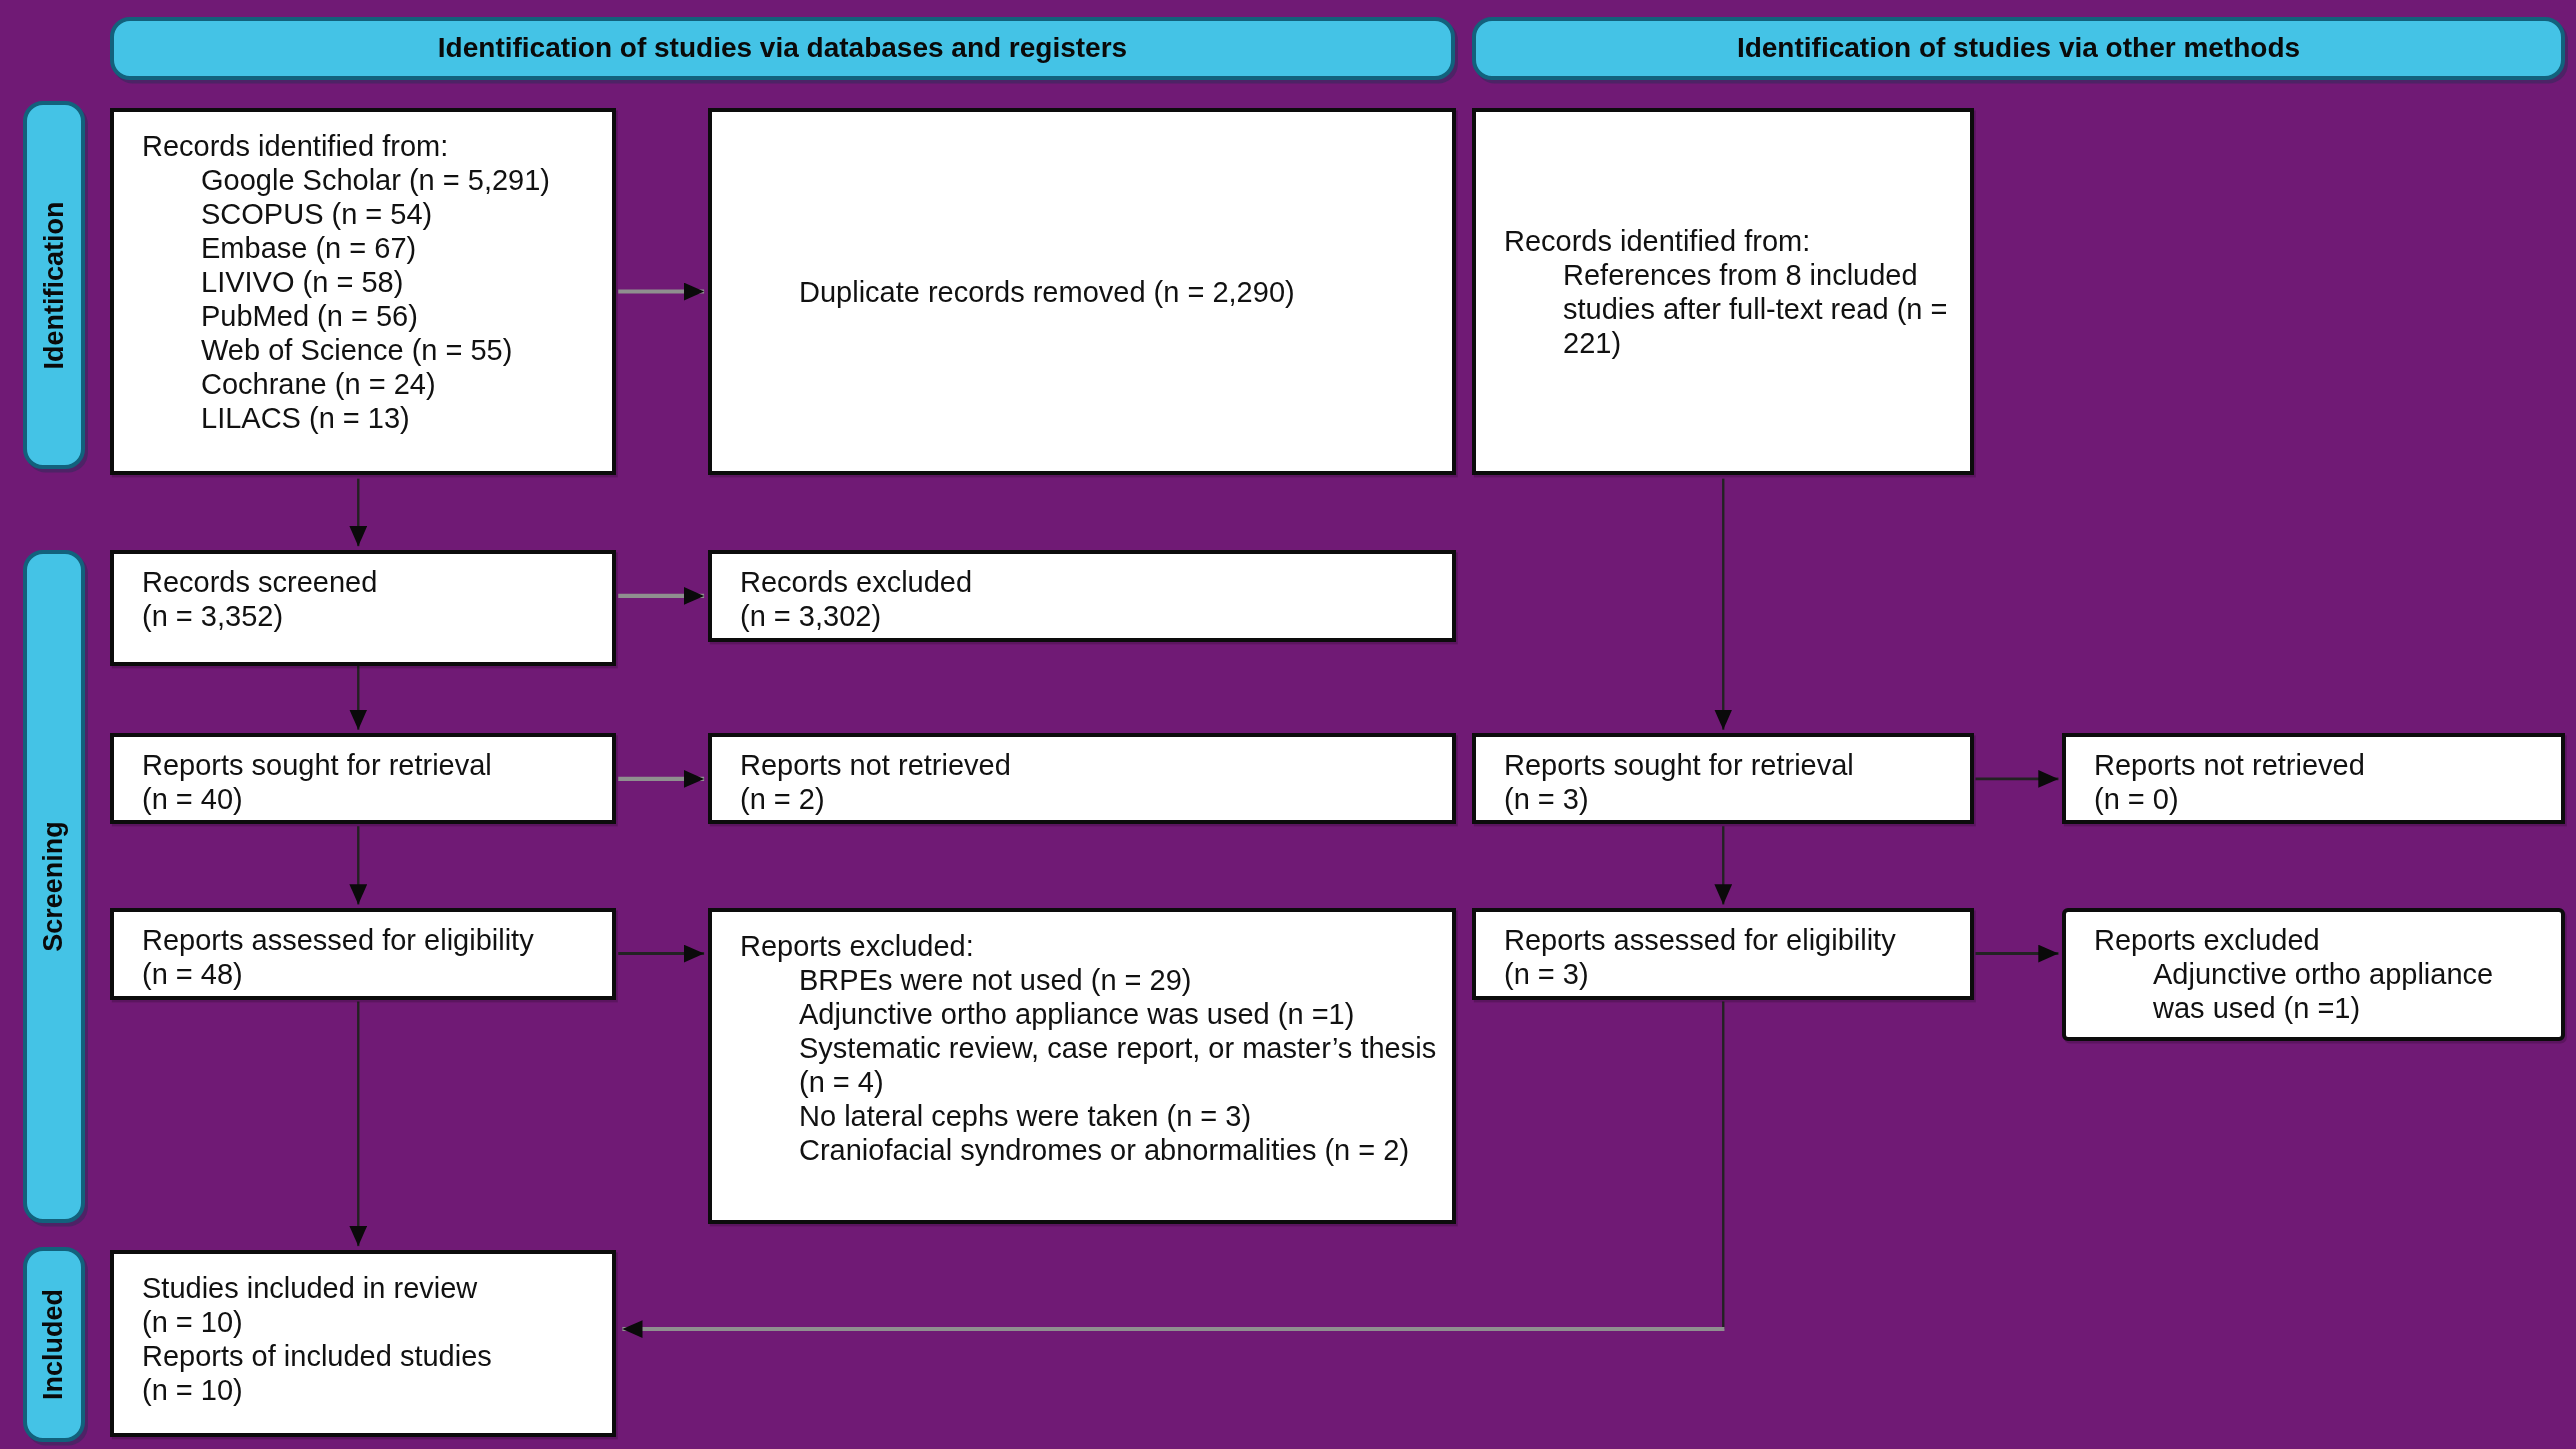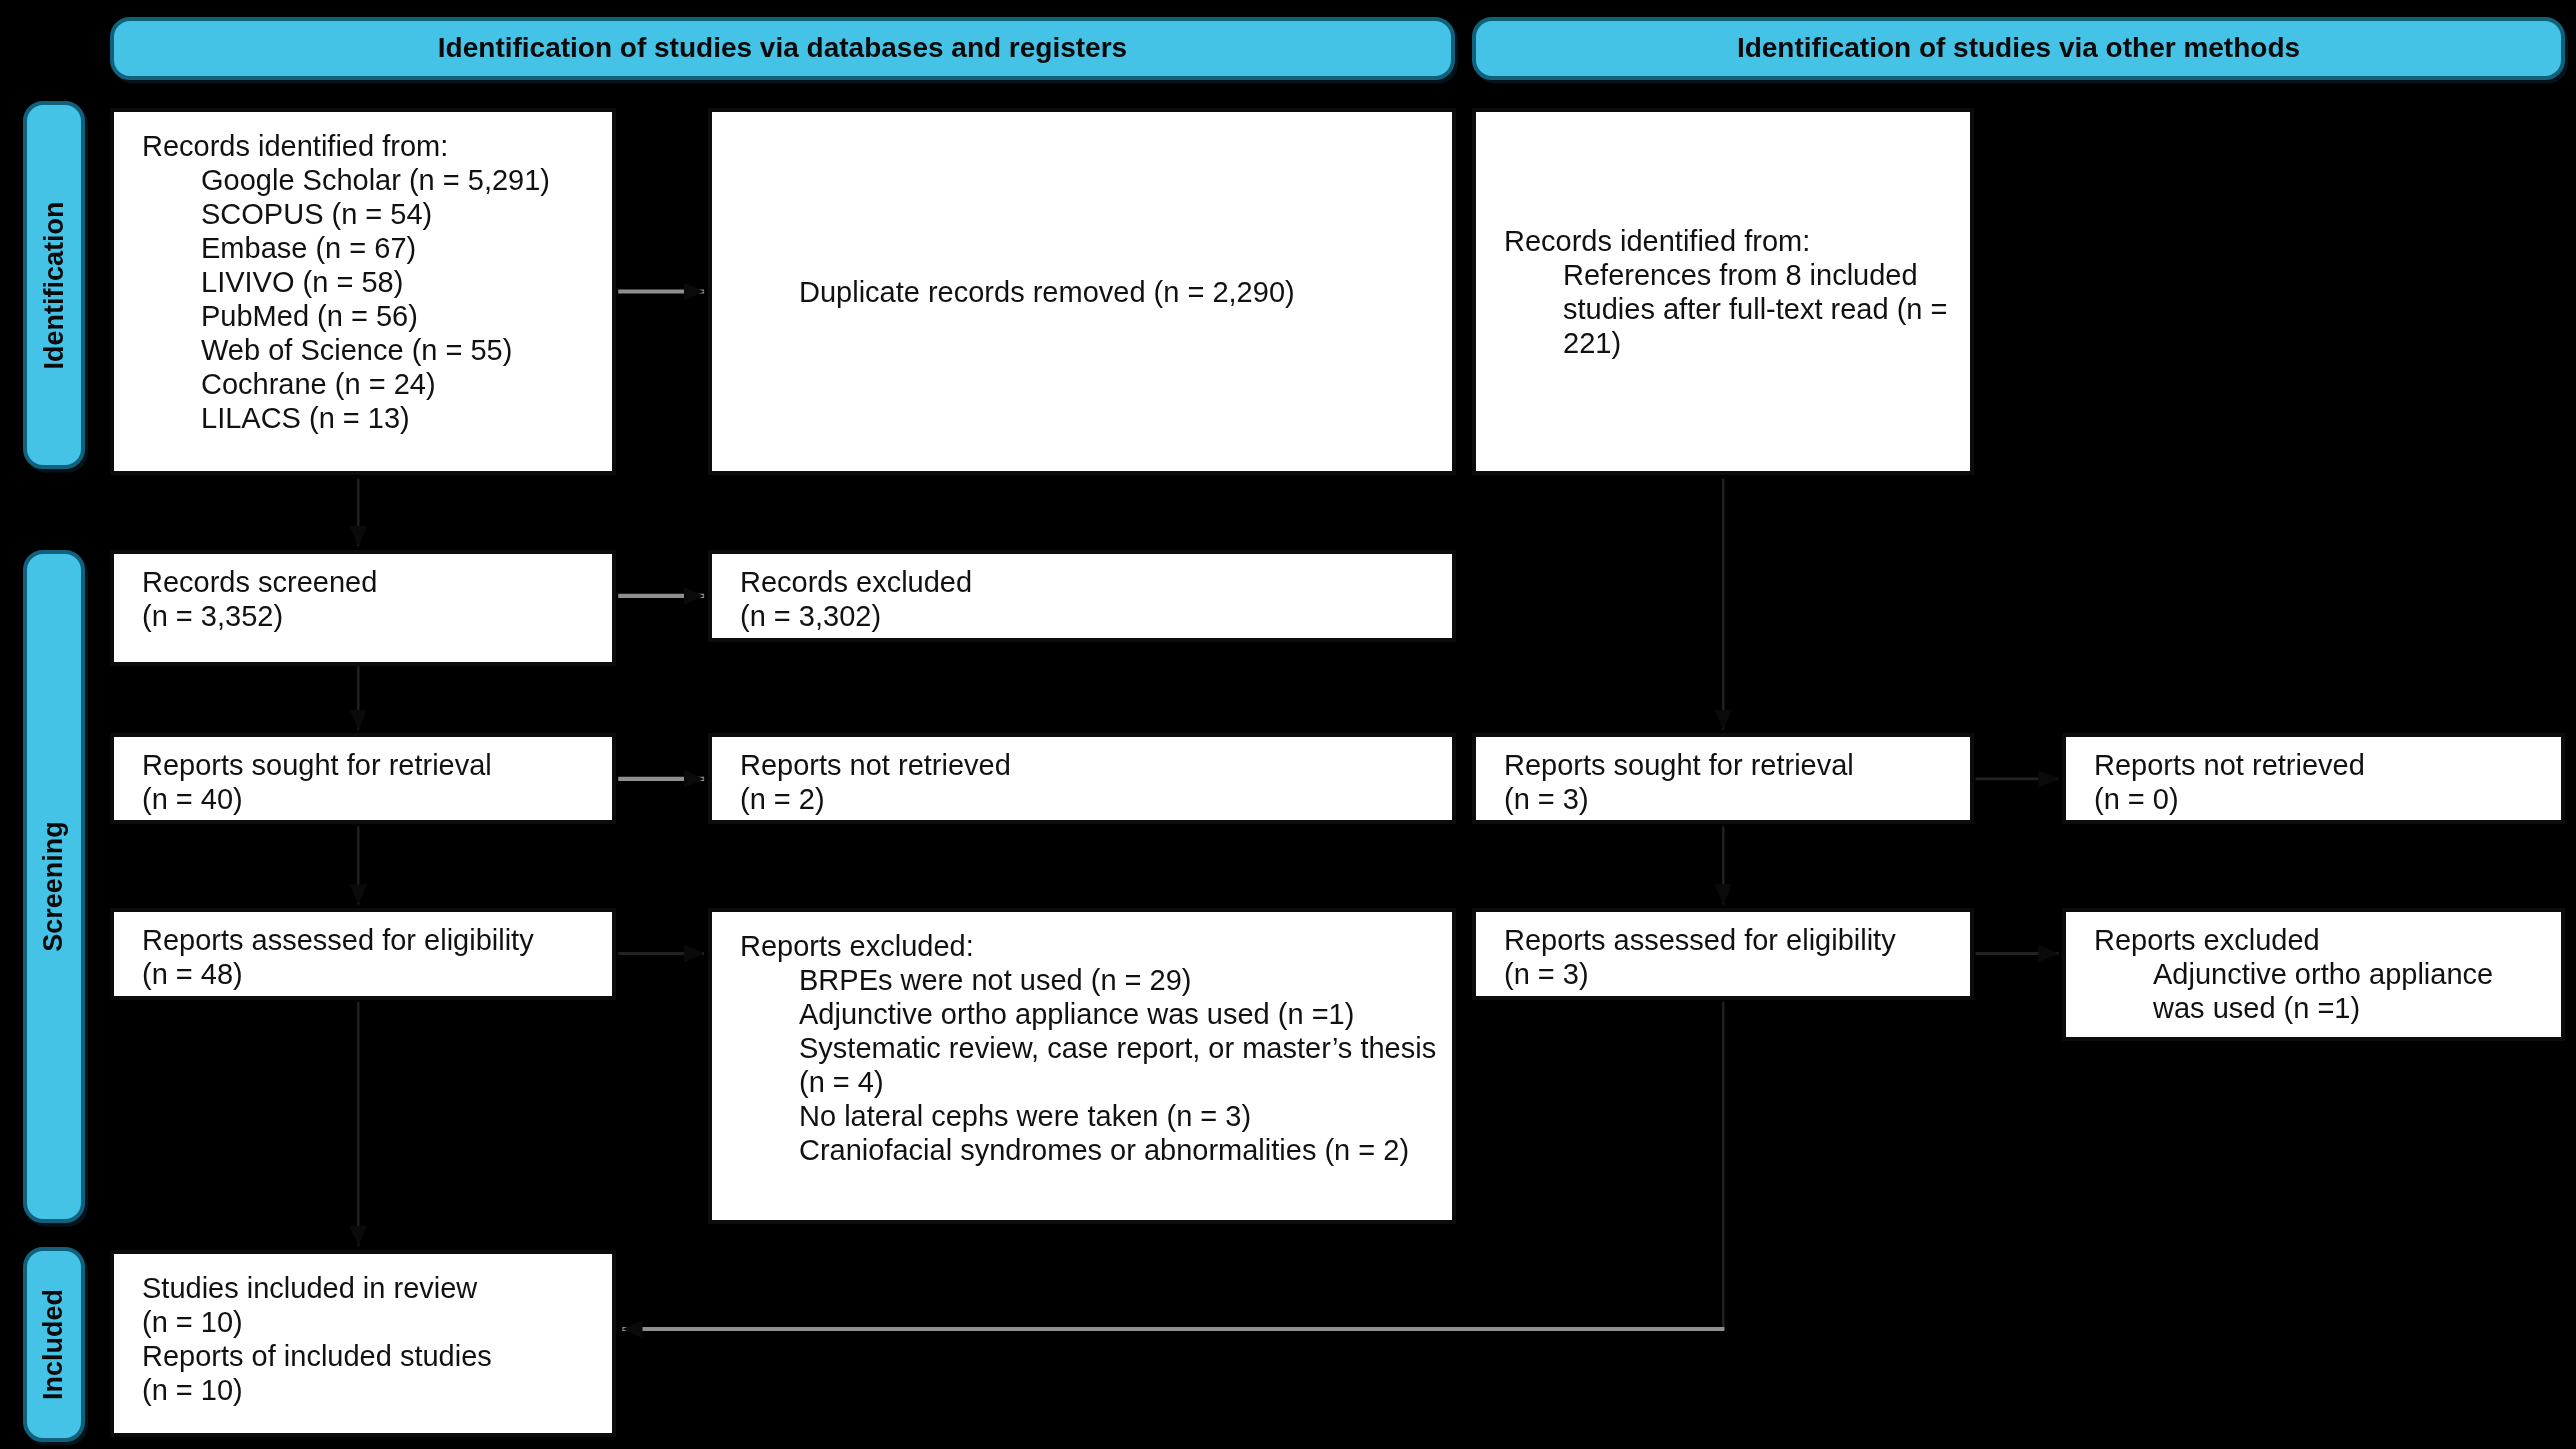--- a/index.html
+++ b/index.html
@@ -7,21 +7,21 @@
     --band-border:#12617C;
     --box-border:#0c0c0c;
     --arrow-dark:#222222;
     --arrow-gray:#8f8f8f;
   }
   html,body{margin:0;padding:0;background:#ffffff;}
   .canvas{
     position:relative;
     width:2576px;
     height:1450px;
-    background:#000000;
+    background:#701a75;
     font-family:"Liberation Sans", sans-serif;
     color:#111;
     overflow:hidden;
   }
   .arrow-layer{position:absolute;left:0;top:0;width:2576px;height:1450px;}
 
   
   .band{
     position:absolute;
     background:var(--band-fill);
@@ -58,21 +58,21 @@
   #box-c{left:1472px;top:108px;width:502px;height:367px;}
   #box-d{left:110px;top:550px;width:506px;height:116px;}
   #box-e{left:708px;top:550px;width:748px;height:92px;}
   #box-f{left:110px;top:733px;width:506px;height:91px;}
   #box-g{left:708px;top:733px;width:748px;height:91px;}
   #box-h{left:1472px;top:733px;width:502px;height:91px;}
   #box-i{left:2062px;top:733px;width:503px;height:91px;}
   #box-j{left:110px;top:908px;width:506px;height:92px;}
   #box-k{left:708px;top:908px;width:748px;height:316px;padding-right:12px;}
   #box-l{left:1472px;top:908px;width:502px;height:92px;}
-  #box-m{left:2062px;top:908px;width:503px;height:133px;}
+  #box-m{left:2062px;top:908px;width:503px;height:133px;border-radius:6px;}
   #box-n{left:110px;top:1250px;width:506px;height:187px;}
 </style>
 </head>
 <body>
 
 <div class="canvas">
 
   <svg class="arrow-layer" viewBox="0 0 4350 2448">
     <defs>
       <marker id="ah" markerUnits="userSpaceOnUse" markerWidth="36" markerHeight="32" refX="34" refY="15" orient="auto">

